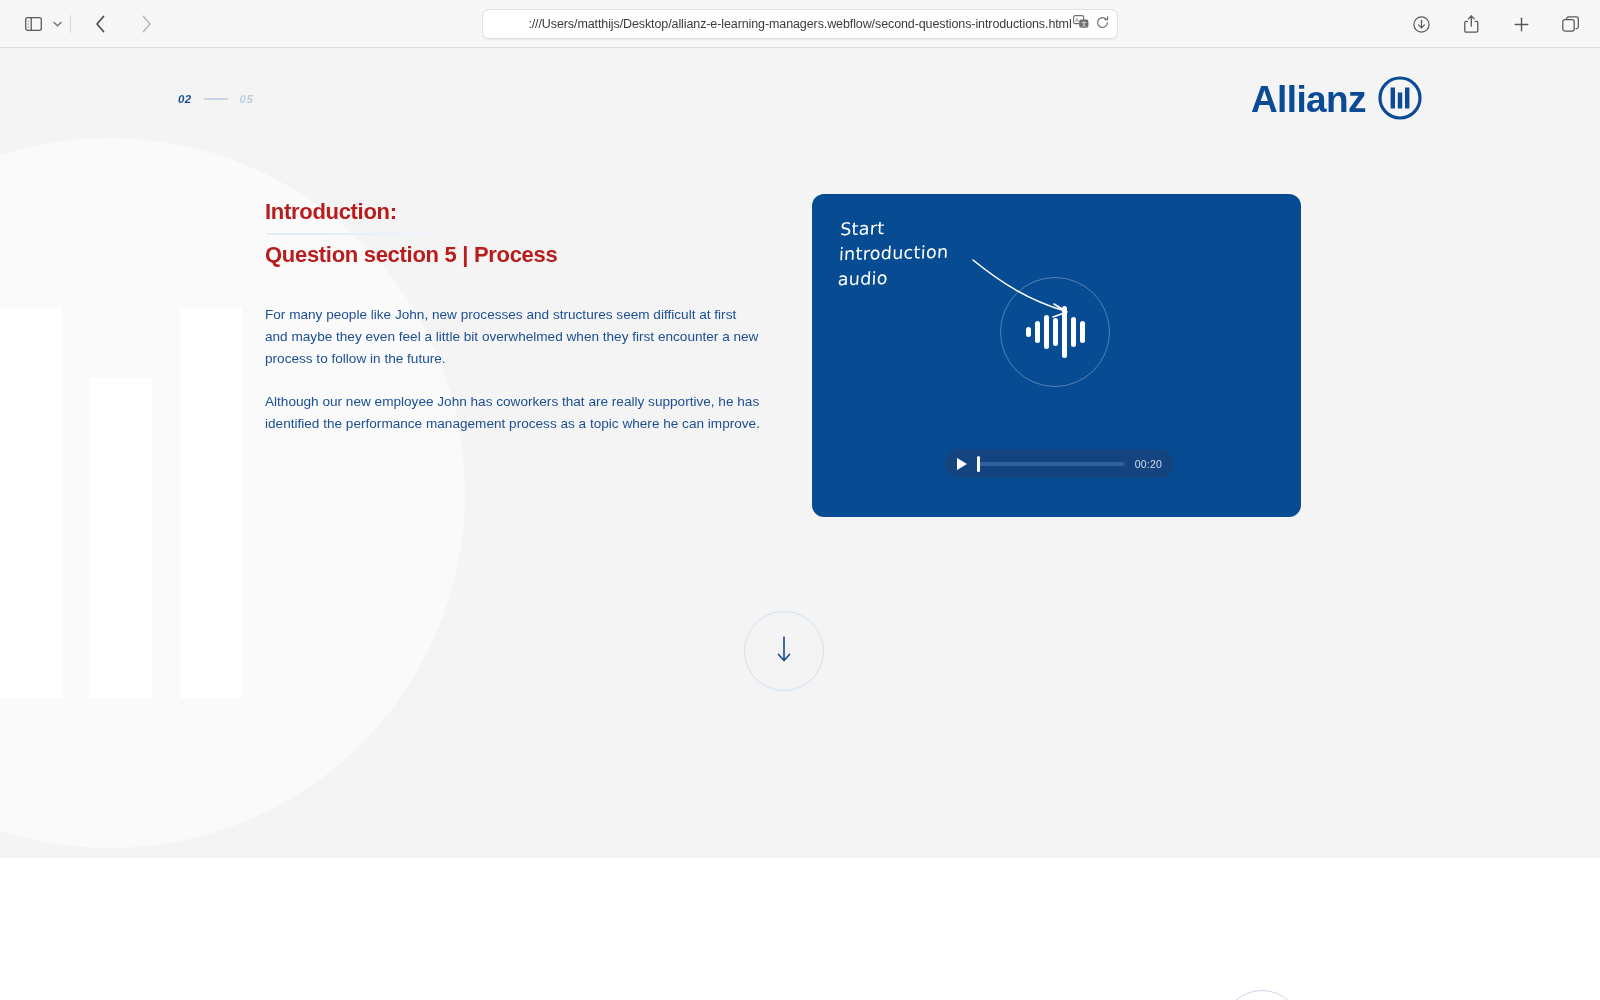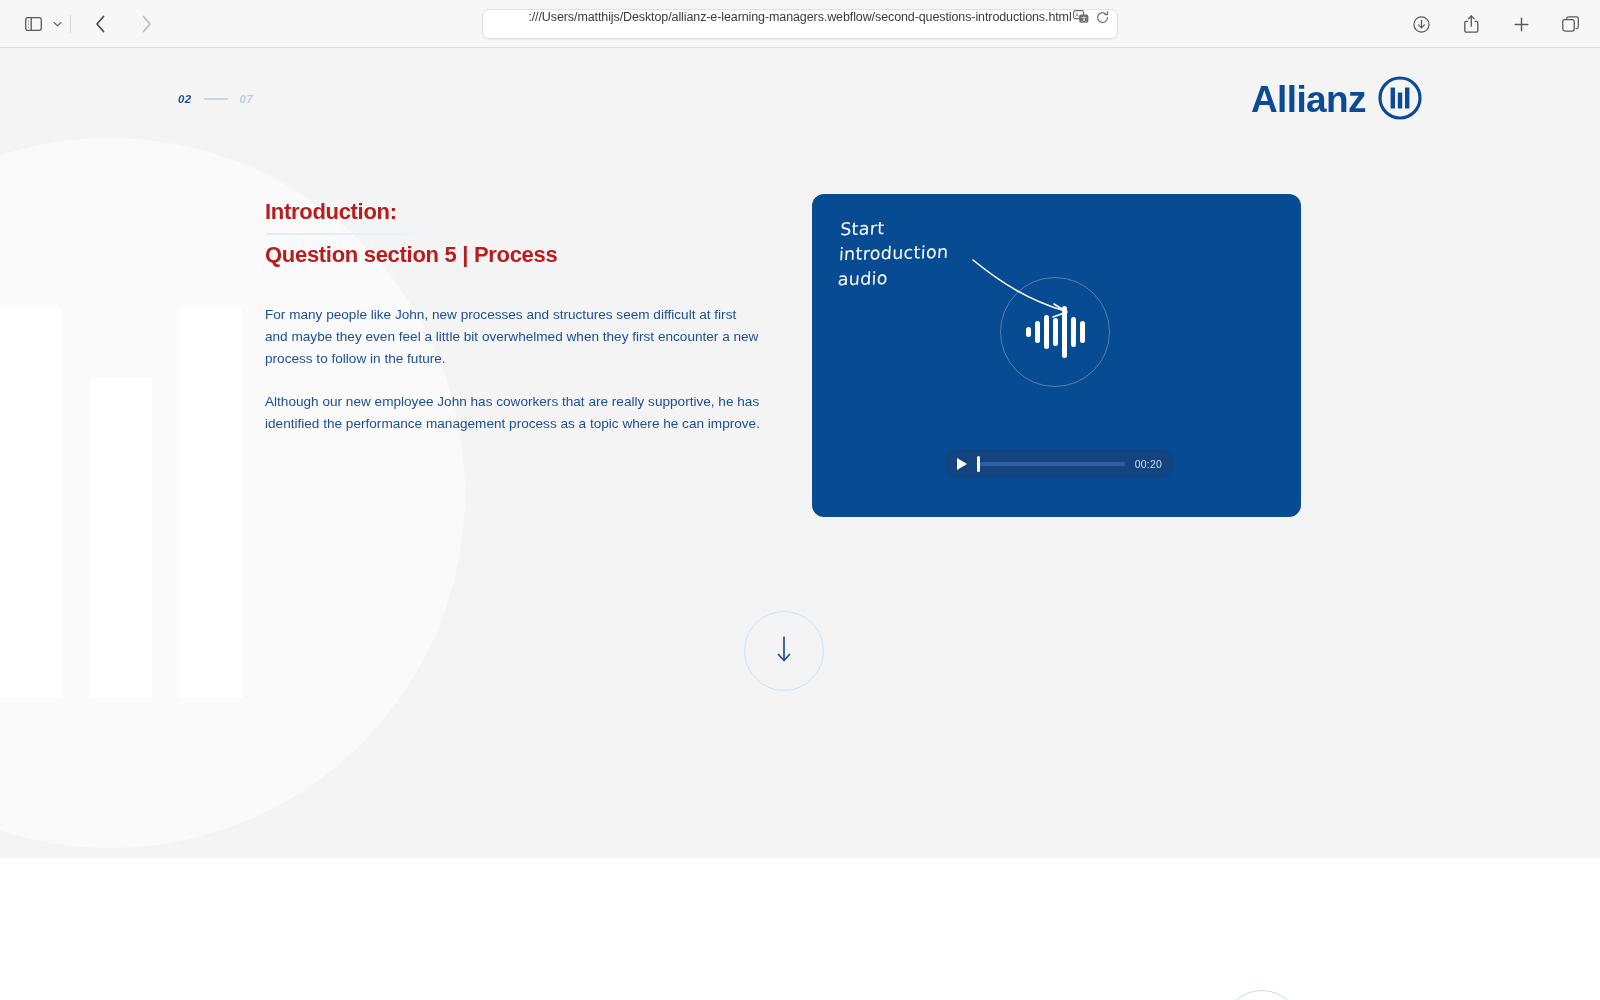--- a/index.html
+++ b/index.html
@@ -20,21 +20,21 @@
   .chrome-right{ position:absolute; right:14px; top:0; height:48px; display:flex; align-items:center; gap:20px; }
   .icon-btn{ width:30px; height:30px; display:flex; align-items:center; justify-content:center; color:#58585c; }
   .icon-btn.dim{ color:#b9b9bd; }
   .chev-small{ width:18px; height:30px; display:flex; align-items:center; justify-content:center; color:#6e6e72; }
   .divider-v{ width:1px; height:18px; background:#d9d9dd; margin:0 4px; }
 
   .url-wrap{
     position:absolute; left:50%; transform:translateX(-50%); top:9px;
     width:636px; height:30px;
     background:#fff; border:1px solid #e1e1e3; border-radius:7px;
-    display:flex; align-items:flex-start; justify-content:center;
+    display:flex; align-items:center; justify-content:center;
     box-shadow:0 0.5px 1px rgba(0,0,0,.05);
   }
   .url-text{
     font-size:12.5px; color:#3b3b3e; white-space:nowrap;
     overflow:hidden; text-overflow:clip; max-width:560px;
     letter-spacing:-0.1px;
   }
   .url-icons{ position:absolute; right:8px; display:flex; align-items:center; gap:7px; }
 
   
@@ -224,21 +224,21 @@
         <circle cx="360" cy="360" r="355" fill="#fafafa"></circle>
         <rect x="250" y="175" width="62" height="390" fill="#ffffff"></rect>
         <rect x="340" y="245" width="62" height="320" fill="#ffffff"></rect>
         <rect x="430" y="175" width="62" height="390" fill="#ffffff"></rect>
       </svg>
     </div>
 
     <div class="pager">
       <span class="cur">02</span>
       <span class="line"></span>
-      <span class="nxt">07</span>
+      <span class="nxt">05</span>
     </div>
 
     <div class="brand">
       <span class="brand-word">Allianz</span>
       <span>
         <svg width="44" height="44" viewBox="0 0 44 44" fill="none">
           <circle cx="22" cy="22" r="20" stroke="#0b4a95" stroke-width="3.2" fill="none"></circle>
           <rect x="12.6" y="11.5" width="4.4" height="21" fill="#0b4a95"></rect>
           <rect x="19.8" y="16.5" width="4.4" height="16" fill="#0b4a95"></rect>
           <rect x="27" y="11.5" width="4.4" height="21" fill="#0b4a95"></rect>

